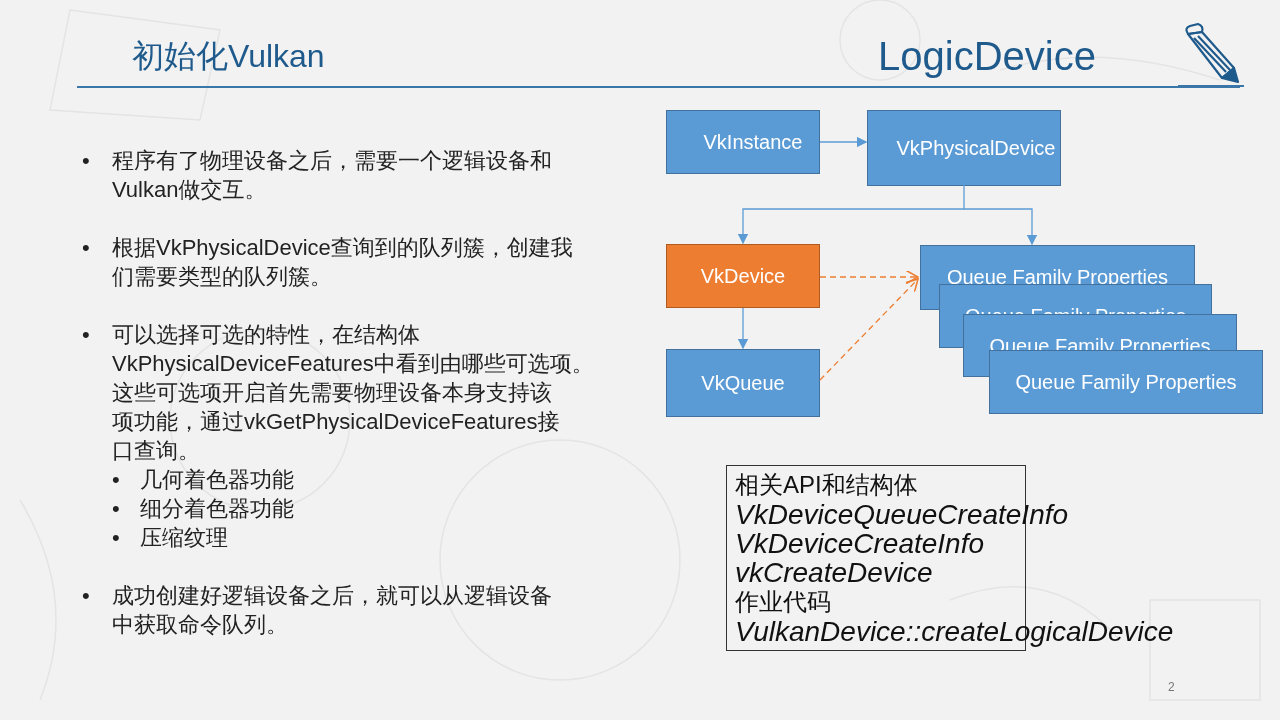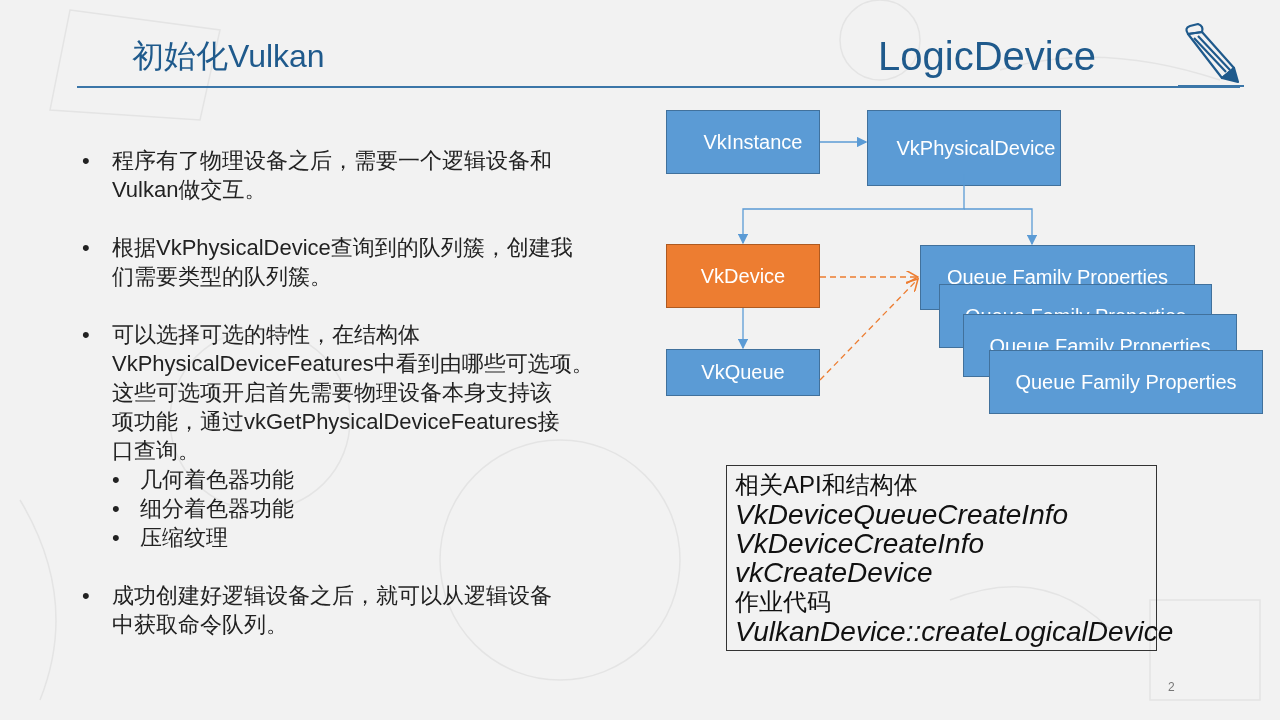--- a/index.html
+++ b/index.html
@@ -13,21 +13,21 @@
   .bullets { position:absolute; left:82px; top:146px; width:560px; font-size:22px; color:#222; line-height:29px; }
   .bullet { position:relative; padding-left:30px; margin-bottom:29px; }
   .bullet .dot { position:absolute; left:0; top:0; }
   .sub { position:relative; padding-left:58px; }
   .sub .dot { position:absolute; left:30px; top:0; }
   .box { position:absolute; background:#5b9bd5; border:1px solid #41719c; color:#fff; font-size:20px;
          display:flex; align-items:center; justify-content:center; box-sizing:border-box; white-space:nowrap; overflow:hidden; }
   .box.orange { background:#ed7d31; border-color:#ae5a21; }
   .qfp { align-items:flex-start; padding-top:20px; }
   .diagram-svg { position:absolute; left:0; top:0; width:1280px; height:720px; pointer-events:none; }
-  .api-box { position:absolute; left:726px; top:465px; width:431px; height:186px; border:1px solid #333; box-sizing:border-box;
+  .api-box { position:absolute; left:726px; top:465px; width:300px; height:186px; border:1px solid #333; box-sizing:border-box;
              padding:4px 8px; color:#111; }
   .api-heading { font-size:24px; line-height:30px; }
   .api-item { font-size:28px; line-height:29px;font-style:italic; }
   .page-num { position:absolute; left:1168px; top:680px; font-size:12px; color:#777; }
 </style>
 </head>
 <body>
 
 <svg class="bgdoodle" viewBox="0 0 1280 720">
   <g fill="none" stroke="#e4e4e4" stroke-width="1.5">
@@ -90,21 +90,21 @@
   <div class="bullet">
     <span class="dot">•</span>
     <div>成功创建好逻辑设备之后，就可以从逻辑设备</div>
     <div>中获取命令队列。</div>
   </div>
 </div>
 
 <div class="box" style="left:666px; top:110px; width:154px; height:64px;padding-left:20px;">VkInstance</div>
 <div class="box" style="left:867px; top:110px; width:194px; height:76px;padding-left:24px;">VkPhysicalDevice</div>
 <div class="box orange" style="left:666px; top:244px; width:154px; height:64px;">VkDevice</div>
-<div class="box" style="left:666px; top:349px; width:154px; height:47px;">VkQueue</div>
+<div class="box" style="left:666px; top:349px; width:154px; height:68px;">VkQueue</div>
 
 <div class="box qfp" style="left:920px; top:245px; width:275px; height:65px;">Queue Family Properties</div>
 <div class="box qfp" style="left:939px; top:284px; width:273px; height:64px;">Queue Family Properties</div>
 <div class="box qfp" style="left:963px; top:314px; width:274px; height:63px;">Queue Family Properties</div>
 <div class="box" style="left:989px; top:350px; width:274px; height:64px;">Queue Family Properties</div>
 
 <svg class="diagram-svg" viewBox="0 0 1280 720">
   <defs>
     <marker id="arrBlue" markerWidth="8" markerHeight="8" refX="7" refY="4" orient="auto">
       <path d="M0,0 L8,4 L0,8 Z" fill="#5b9bd5"></path>

